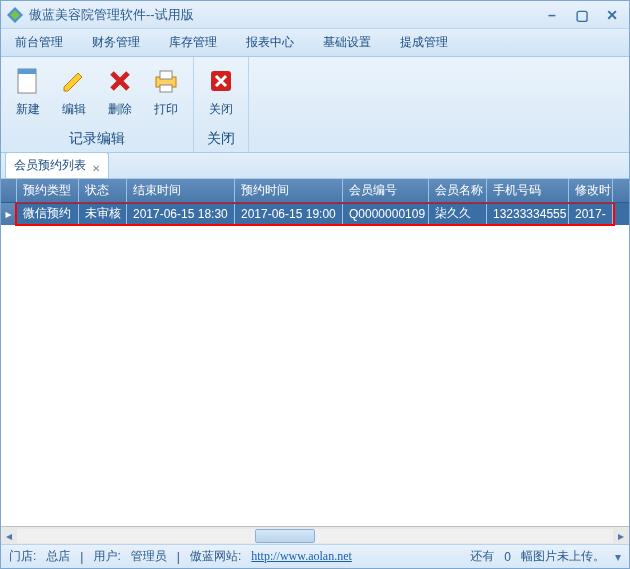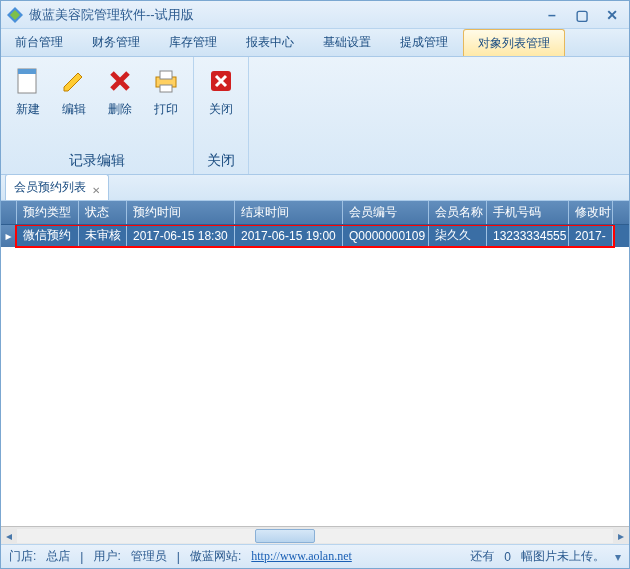--- a/index.html
+++ b/index.html
@@ -6,21 +6,21 @@
 body { background: #f0f0f0; }
 .window { width: 630px; height: 569px; background: #fff; border: 1px solid #7ba7d1; display: flex; flex-direction: column; }
 .titlebar { height: 28px; background: linear-gradient(to bottom, #e8f1fb 0%, #d6e7f7 100%); display: flex; align-items: center; padding: 0 6px; border-bottom: 1px solid #b8d4ee; }
 .titlebar .app-icon { width: 16px; height: 16px; margin-right: 6px; }
 .title-text { flex: 1; color: #2b5a8f; font-size: 13px; }
 .win-controls { display: flex; gap: 8px; }
 .win-btn { width: 22px; height: 18px; display: flex; align-items: center; justify-content: center; color: #3a6ea5; cursor: pointer; font-weight: bold; font-size: 14px; }
 .menubar { height: 28px; background: linear-gradient(to bottom, #e3effa 0%, #cfe3f5 100%); display: flex; align-items: stretch; border-bottom: 1px solid #a9c9e8; }
 .menu-item { padding: 0 14px; display: flex; align-items: center; color: #1a4c80; cursor: pointer; border-right: 1px solid transparent; }
 .menu-item.active { background: linear-gradient(to bottom, #fffbe8 0%, #ffe9a8 100%); border: 1px solid #e6b85c; border-bottom: none; border-top-left-radius: 3px; border-top-right-radius: 3px; }
-.toolbar { height: 118px; background: linear-gradient(to bottom, #eaf3fb 0%, #d7e8f7 100%); display: flex; border-bottom: 1px solid #a9c9e8; }
+.toolbar { height: 96px; background: linear-gradient(to bottom, #eaf3fb 0%, #d7e8f7 100%); display: flex; border-bottom: 1px solid #a9c9e8; }
 .tool-group { border-right: 1px solid #b8d4ee; display: flex; flex-direction: column; padding: 4px 6px 2px; }
 .tool-buttons { display: flex; gap: 4px; flex: 1; }
 .tool-btn { width: 42px; display: flex; flex-direction: column; align-items: center; justify-content: flex-start; padding: 4px 2px; cursor: pointer; border-radius: 3px; }
 .tool-btn .icon { width: 32px; height: 32px; display: flex; align-items: center; justify-content: center; }
 .tool-btn .label { color: #1a4c80; margin-top: 4px; }
 .tool-group-label { text-align: center; color: #1a4c80; font-size: 14px; padding: 2px 0; }
 .tab-strip { height: 26px; background: linear-gradient(to bottom, #e3effa 0%, #d4e6f6 100%); display: flex; align-items: flex-end; padding-left: 4px; border-bottom: 1px solid #a9c9e8; }
 .doc-tab { background: #fff; border: 1px solid #a9c9e8; border-bottom: none; padding: 4px 8px; display: flex; align-items: flex-end; gap: 6px; color: #1a4c80; border-top-left-radius: 3px; border-top-right-radius: 3px; cursor: pointer; }
 .doc-tab .close-x { color: #888; font-size: 10px; cursor: pointer; }
 .grid-area { flex: 1; background: #fff; display: flex; flex-direction: column; overflow: hidden; }
@@ -60,21 +60,20 @@
     </div>
   </div>
 
   <div class="menubar">
     <div class="menu-item">前台管理</div>
     <div class="menu-item">财务管理</div>
     <div class="menu-item">库存管理</div>
     <div class="menu-item">报表中心</div>
     <div class="menu-item">基础设置</div>
     <div class="menu-item">提成管理</div>
-    <div class="menu-item active">对象列表管理</div>
   </div>
 
   <div class="toolbar">
     <div class="tool-group">
       <div class="tool-buttons">
         <div class="tool-btn">
           <span class="icon">
               <svg width="28" height="28">
                 <rect x="4" y="2" width="18" height="24" fill="#fff" stroke="#888"></rect>
                 <rect x="4" y="2" width="18" height="5" fill="#5a9bd5"></rect>
@@ -132,22 +131,22 @@
       <span>会员预约列表</span>
       <span class="close-x">✕</span>
     </div>
   </div>
 
   <div class="grid-area">
     <div class="grid-header">
       <div class="indicator-col"></div>
       <div class="hcell col-type">预约类型</div>
       <div class="hcell col-status">状态</div>
+      <div class="hcell col-end">结束时间</div>
       <div class="hcell col-start">预约时间</div>
-      <div class="hcell col-end">结束时间</div>
       <div class="hcell col-memno">会员编号</div>
       <div class="hcell col-memname">会员名称</div>
       <div class="hcell col-phone">手机号码</div>
       <div class="hcell col-mod">修改时</div>
     </div>
     <div class="grid-body">
       <div class="grid-row">
         <div class="indicator">▸</div>
         <div class="cell col-type">微信预约</div>
         <div class="cell col-status">未审核</div>

